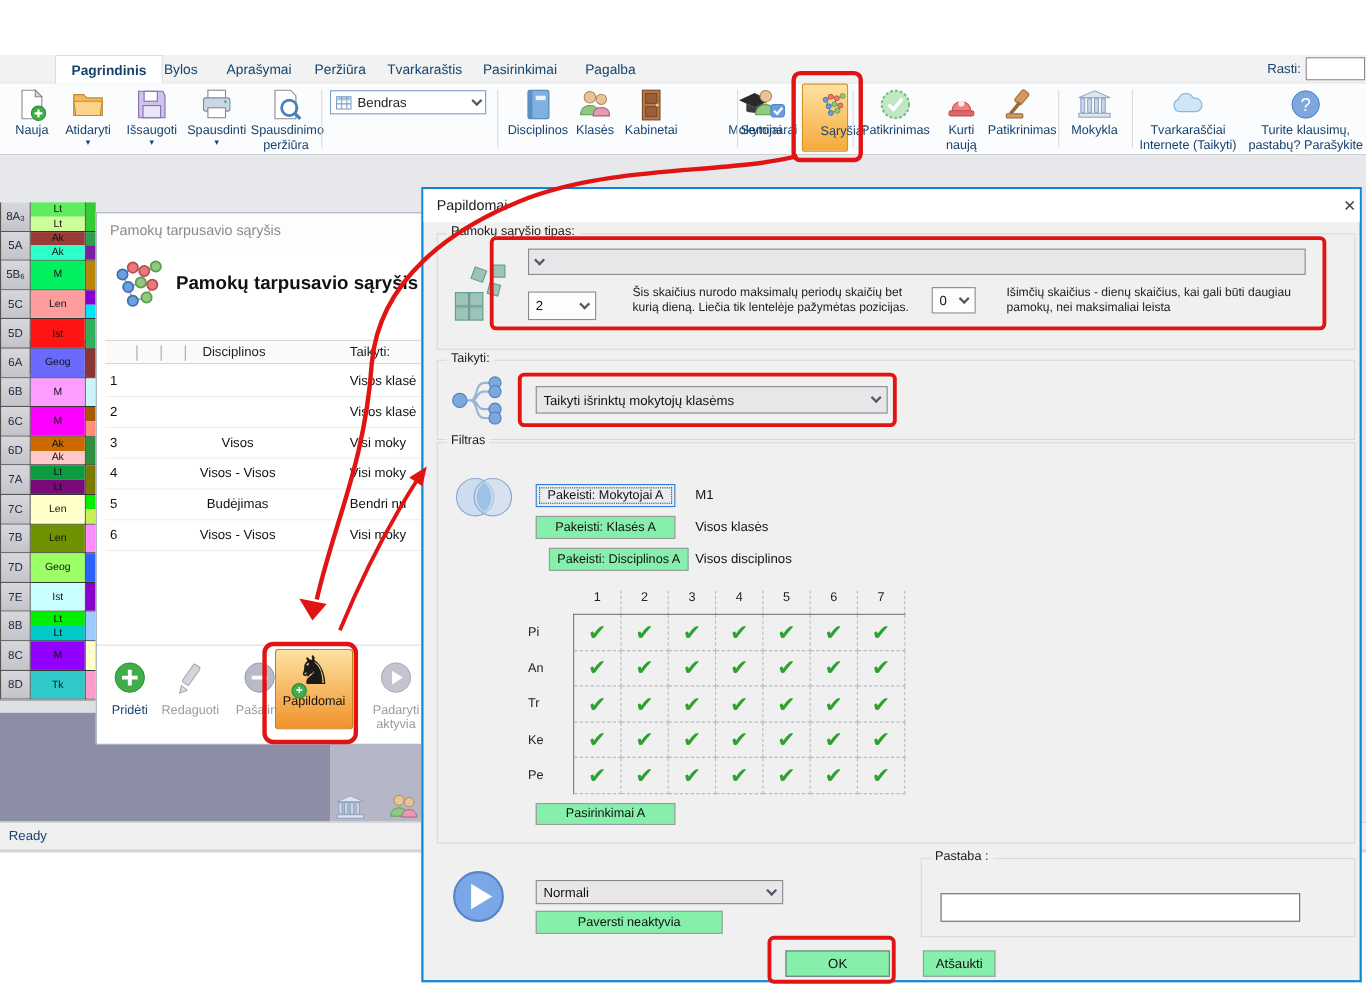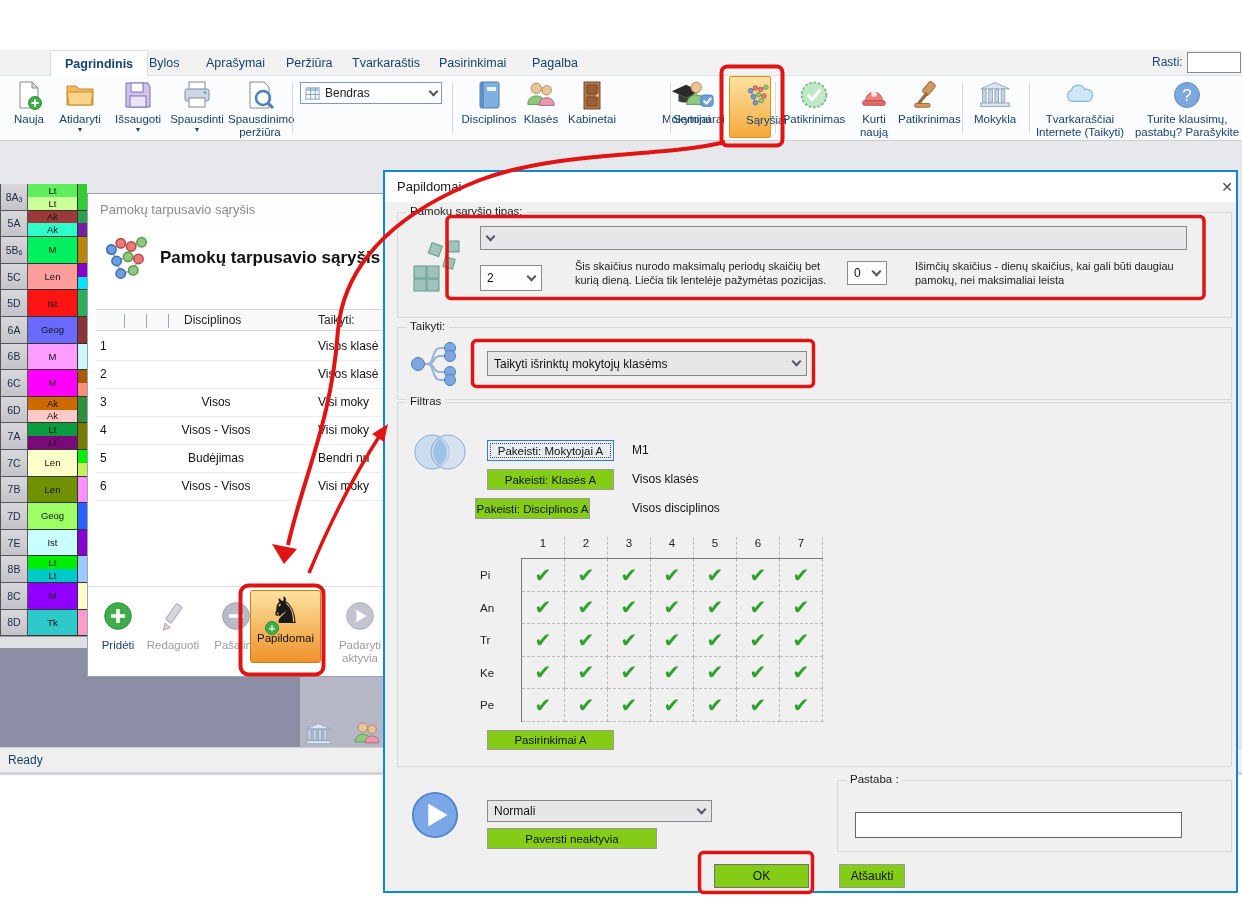--- a/index.html
+++ b/index.html
@@ -66,21 +66,21 @@
 
   
   .advdlg { position:absolute; left:383px; top:170px; width:855px; height:723px; background:#f0f0f0; border:2px solid #0f87d8; z-index:20; }
   .advdlg .dtitle { position:absolute; left:0; top:0; width:100%; height:30px; background:#fff; font-size:13px; color:#1a1a1a; line-height:30px; padding-left:12px; }
   .xclose { position:absolute; left:832px; top:4px; width:20px; height:22px; text-align:center; font-size:14px; color:#444; line-height:22px; cursor:default; }
   .grp { position:absolute; border:1px solid #d9d9d9; }
   .grp > .glb { position:absolute; left:8px; top:-8px; background:#f0f0f0; padding:0 4px; font-size:11.5px; color:#1a1a1a; white-space:nowrap; }
   .combo { position:absolute; background:#e7e7e9; border:1px solid #8a8a8a; font-size:12px; color:#111; display:flex; align-items:center; padding:0 6px; }
   .combo .ctext { flex:1; overflow:hidden; white-space:nowrap; }
   .combo.lite { background:#fdfdfd; }
-  .pbtn { position:absolute; background:#84cc16; border:1px solid #9a9a9a; font-size:11.5px; color:#111; text-align:center; font-family:inherit; cursor:default; }
+  .pbtn { position:absolute; background:#86efac; border:1px solid #9a9a9a; font-size:11.5px; color:#111; text-align:center; font-family:inherit; cursor:default; }
   .pbtn.focus { border:1px solid #2a7fd4; outline:1px dotted #444; outline-offset:-4px; background:#e9edf2; }
   .desc { position:absolute; font-size:11px; color:#222; line-height:13.5px; }
   .fval { position:absolute; font-size:12px; color:#111; }
   .gridwrap { position:absolute; left:95px; top:365px; }
   .ghead { position:absolute; top:0; height:22px; width:43px; text-align:center; font-size:11.5px; color:#222; border-right:1px dashed #bbb; }
   .gcell { position:absolute; width:43px; height:32.5px; border-right:1px dashed #bbb; border-bottom:1px dashed #bbb; display:flex; align-items:center; justify-content:center; }
   .grlb { position:absolute; left:0; width:40px; font-size:11.5px; color:#222; display:flex; align-items:center; }
   .chk { color:#2ea12e; font-size:20px; font-weight:bold; font-family:"DejaVu Sans",sans-serif; }
   .gsolidv { position:absolute; background:#777; width:1px; }
   .gsolidh { position:absolute; background:#777; height:1px; }
@@ -642,21 +642,21 @@
     </div>
     <span style="position:absolute;left:25px;top:256px"><svg width="60" height="48" viewBox="0 0 60 46">
           <circle cx="22" cy="23" r="17" fill="#c6d9f0" fill-opacity=".85" stroke="#8aa8cc"></circle>
           <circle cx="38" cy="23" r="17" fill="#c6d9f0" fill-opacity=".6" stroke="#8aa8cc"></circle>
           <path d="M30 9.5a17 17 0 010 27 17 17 0 010-27z" fill="#9ec1e8"></path>
         </svg></span>
     <button class="pbtn focus" style="left:102px;top:268px;width:127px;height:21px">Pakeisti: Mokytojai A</button>
     <span class="fval" style="left:247px;top:271px">M1</span>
     <button class="pbtn" style="left:102px;top:297px;width:127px;height:21px">Pakeisti: Klasės A</button>
     <span class="fval" style="left:247px;top:300px">Visos klasės</span>
-    <button class="pbtn" style="left:90px;top:326px;width:115px;height:21px">Pakeisti: Disciplinos A</button>
+    <button class="pbtn" style="left:114px;top:326px;width:127px;height:21px">Pakeisti: Disciplinos A</button>
     <span class="fval" style="left:247px;top:329px">Visos disciplinos</span>
 
     <div class="gridwrap" id="posGrid" style="width: 345px; height: 186.5px;">
         <div class="ghead" style="left:42px">1</div>
         <div class="ghead" style="left:85px">2</div>
         <div class="ghead" style="left:128px">3</div>
         <div class="ghead" style="left:171px">4</div>
         <div class="ghead" style="left:214px">5</div>
         <div class="ghead" style="left:257px">6</div>
         <div class="ghead" style="left:300px">7</div>

